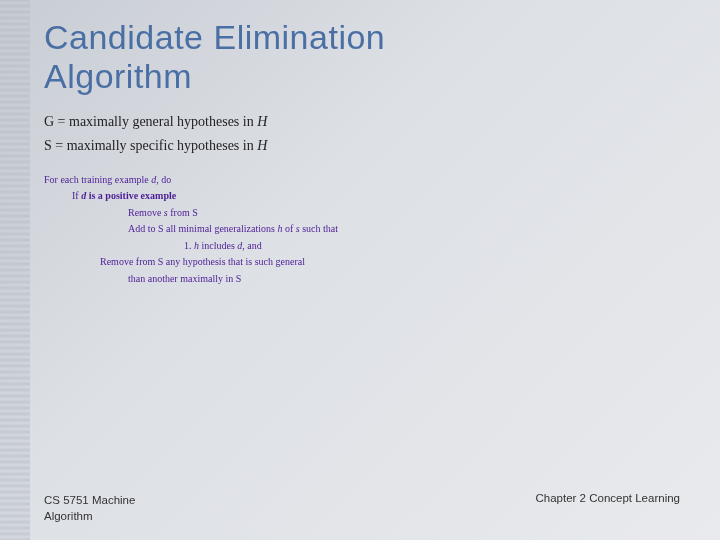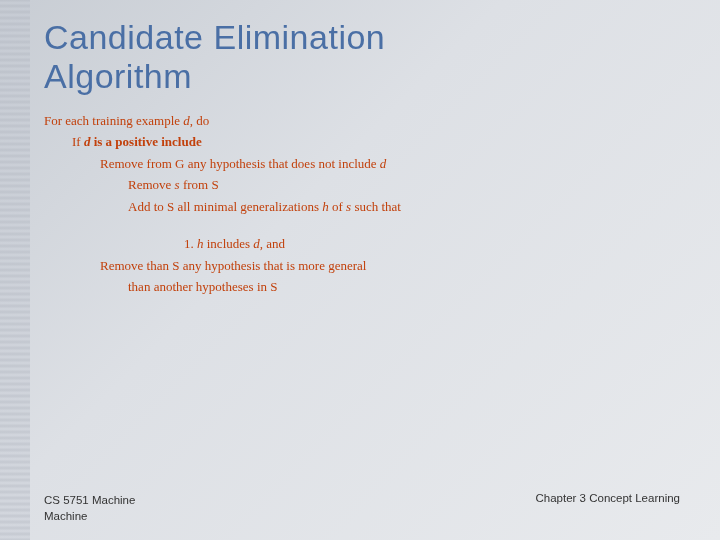--- a/index.html
+++ b/index.html
@@ -65,42 +65,42 @@
       color: #222;
       line-height: 1.7;
       margin-bottom: 14px;
     }
 
     .definitions .italic {
       font-style: italic;
     }
 
     .algorithm {
-      font-size: 13px;
-      color: #c2410c;
+      font-size: 10px;
+      color: #4c1d95;
       line-height: 1.65;
     }
 
     .algo-line {
       display: block;
       white-space: nowrap;
     }
 
     .bold {
       font-weight: bold;
     }
 
     .italic {
       font-style: italic;
     }
 
     .indent1 { padding-left: 28px; }
     .indent2 { padding-left: 56px; }
     .indent3 { padding-left: 84px; }
-    .indent4 { padding-left: 140px; margin-top: 16px; }
+    .indent4 { padding-left: 140px; }
 
     .footer {
       position: absolute;
       bottom: 16px;
       left: 44px;
       right: 40px;
       display: flex;
       flex-direction: row;
       justify-content: space-between;
       font-size: 11.5px;
@@ -114,60 +114,65 @@
   </style>
 </head>
 <body>
 
 <div class="slide-bg"></div>
 
 <div class="slide-container">
 
   <h1 class="slide-title">Candidate Elimination Algorithm</h1>
 
+  <div class="definitions">
+    <div>
+      G = maximally general hypotheses in <span class="italic">H</span>
+    </div>
+    <div>
+      S = maximally specific hypotheses in <span class="italic">H</span>
+    </div>
+  </div>
 
   <div class="algorithm">
 
     <span class="algo-line">
       For each training example <span class="italic">d</span>, do
     </span>
 
     <span class="algo-line indent1">
-      If <span class="italic bold">d</span> <span class="bold">is a positive include</span>
+      If <span class="italic bold">d</span> <span class="bold">is a positive example</span>
     </span>
 
-    <span class="algo-line indent2">
-      Remove from G any hypothesis that does not include <span class="italic">d</span>
-    </span>
 
 
     <span class="algo-line indent3">
       Remove <span class="italic">s</span> from S
     </span>
 
     <span class="algo-line indent3">
       Add to S all minimal generalizations <span class="italic">h</span> of <span class="italic">s</span> such that
     </span>
 
     <span class="algo-line indent4">
       1. <span class="italic">h</span> includes <span class="italic">d</span>, and
     </span>
 
 
     <span class="algo-line indent2">
-      Remove than S any hypothesis that is more general
+      Remove from S any hypothesis that is such general
     </span>
 
     <span class="algo-line indent3">
-      than another hypotheses in S
+      than another maximally in S
     </span>
 
   </div>
 
 </div>
 
 <div class="footer">
   <div class="footer-left">
     <div>CS 5751 Machine</div>
-    <div>Machine</div>
+    <div>Algorithm</div>
   </div>
-  <div>Chapter 3  Concept Learning</div>
+  <div>Chapter 2  Concept Learning</div>
 </div>
 
 </body></html>

